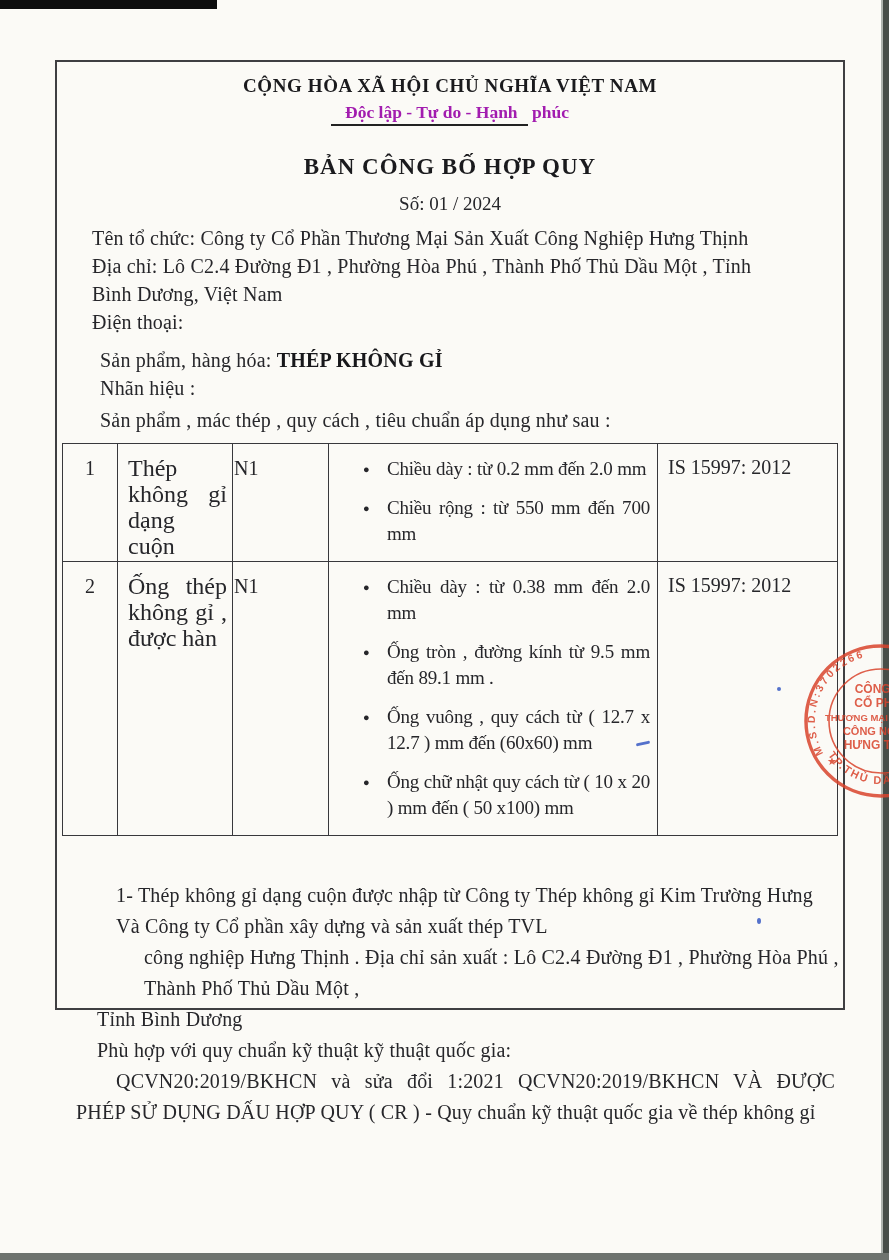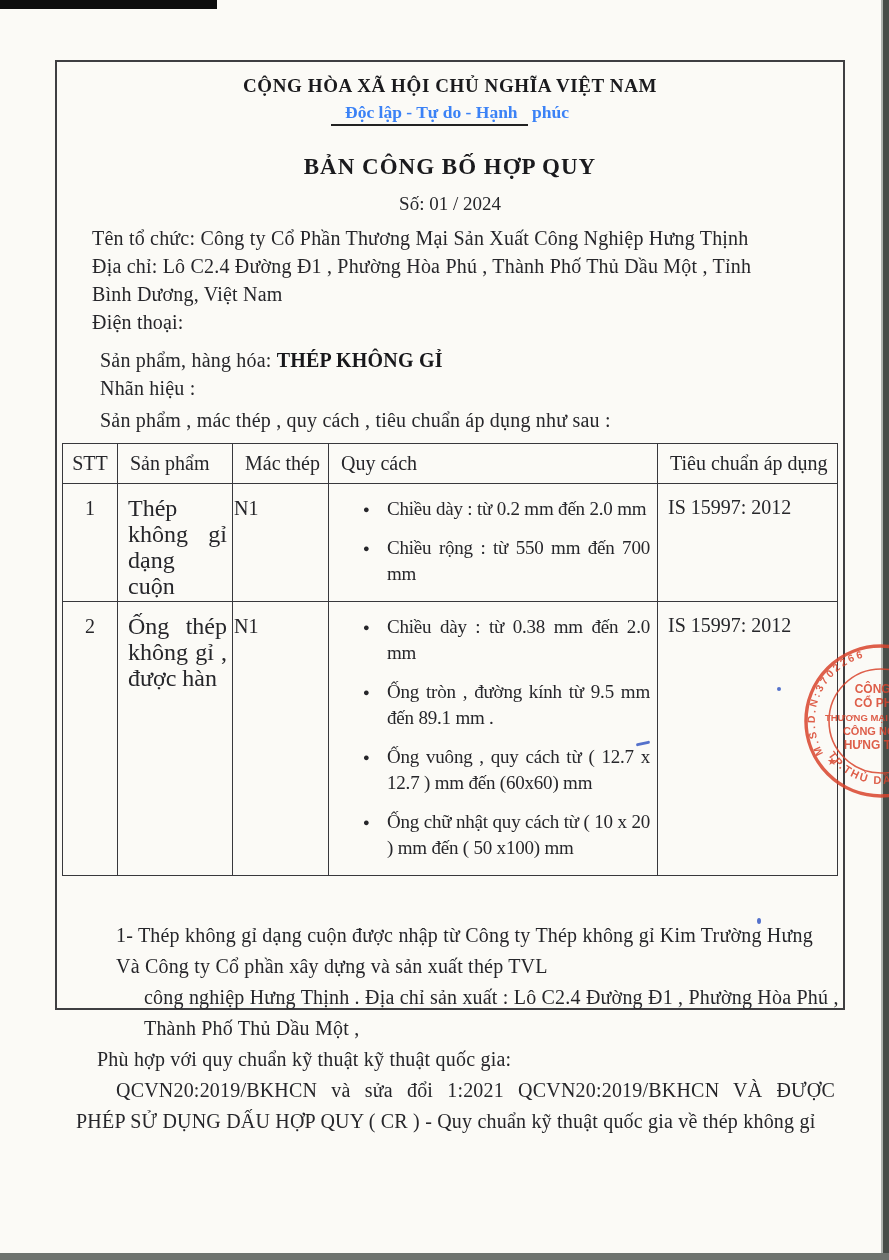--- a/index.html
+++ b/index.html
@@ -13,21 +13,21 @@
   .artifact-right{position:absolute;right:0;top:0;width:6px;height:100%;background:#474d48;border-left:2px solid #aeb3ae;}
   .artifact-bottom{position:absolute;left:0;bottom:0;width:100%;height:7px;background:#6e736e;}
   .speck-blue{position:absolute;background:#2a4fc0;border-radius:50%;opacity:.8;}
   
   .frame{
     position:absolute;left:55px;top:60px;width:790px;height:950px;
     border:2px solid #3f3f42;box-sizing:border-box;
   }
   
   .nat-title{margin-top:12px;text-align:center;font-weight:bold;font-size:19px;letter-spacing:.6px;color:#1a1a1d;line-height:24px;}
-  .motto{margin-top:3px;text-align:center;font-weight:bold;font-size:17.5px;line-height:22px;color:#3b82f6;}
+  .motto{margin-top:3px;text-align:center;font-weight:bold;font-size:17.5px;line-height:22px;color:#a21caf;}
   .motto .u{border-bottom:2px solid #222;padding:0 10px 2px 14px;}
   .doc-title{margin-top:30px;text-align:center;font-weight:bold;font-size:23px;letter-spacing:1px;line-height:28px;color:#1a1a1d;}
   .doc-no{margin-top:11px;text-align:center;font-size:19px;line-height:24px;}
   
   .info{margin-top:8px;font-size:20px;line-height:28px;letter-spacing:.2px;}
   .ml1{margin-left:35px;}
   .ml2{margin-left:43px;}
   .gap10{margin-top:10px;}
   .gap4{margin-top:4px;}
   .b{font-weight:bold;color:#17171a;}
@@ -86,27 +86,20 @@
 
   <table class="spec">
     <colgroup>
       <col style="width:55px">
         <col style="width:115px">
         <col style="width:96px">
         <col style="width:329px">
         <col style="width:180px">
     </colgroup>
     <tbody>
-        <tr class="hdr">
-      <th class="c">STT</th>
-      <th>Sản phẩm</th>
-      <th>Mác thép</th>
-      <th>Quy cách</th>
-      <th>Tiêu chuẩn áp dụng</th>
-    </tr>
     <tr class="r1">
       <td class="stt">1</td>
       <td class="prod">Thép không gỉ dạng cuộn</td>
       <td class="mac">N1</td>
       <td class="quy">
         <ul>
           <li>Chiều dày : từ 0.2 mm đến 2.0 mm</li>
           <li>Chiều rộng : từ 550 mm đến 700 mm</li>
         </ul>
       </td>
@@ -127,20 +120,21 @@
       <td class="std">IS 15997: 2012</td>
     </tr>
   </tbody>
     </table>
 
   <div class="notes">
     <div class="n-item">1-  Thép không gỉ dạng cuộn được nhập từ Công ty Thép không gỉ Kim Trường Hưng</div>
     <div class="n-item">Và Công ty Cổ phần xây dựng và sản xuất thép TVL</div>
     <div class="n-cont">công nghiệp Hưng Thịnh . Địa chỉ sản xuất : Lô C2.4 Đường Đ1 , Phường Hòa Phú ,</div>
     <div class="n-cont">Thành Phố Thủ Dầu Một ,</div>
+    <div class="n-flush">Tỉnh Bình Dương</div>
     <div class="n-flush">Phù hợp với quy chuẩn kỹ thuật kỹ thuật quốc gia:</div>
     <div class="n-qcvn">QCVN20:2019/BKHCN và sửa đổi 1:2021 QCVN20:2019/BKHCN VÀ ĐƯỢC</div>
     <div class="n-last">PHÉP SỬ DỤNG DẤU HỢP QUY ( CR ) -  Quy chuẩn kỹ thuật quốc gia về thép không gỉ</div>
   </div>
 
 </div>
 
 <svg class="stamp" width="160" height="160" viewBox="0 0 160 160">
   <defs>
     <path id="arcTop" d="M 24 115 A 66 66 0 1 1 145.3 89.2"></path>

